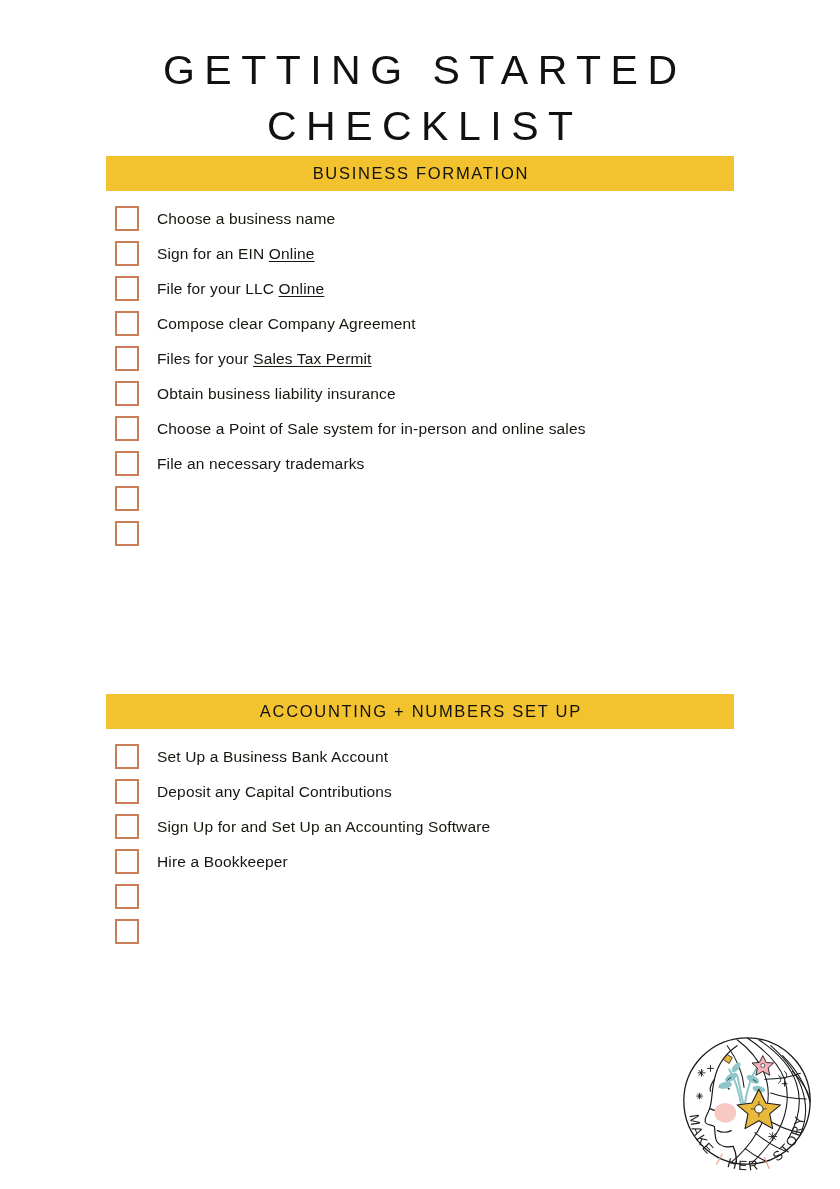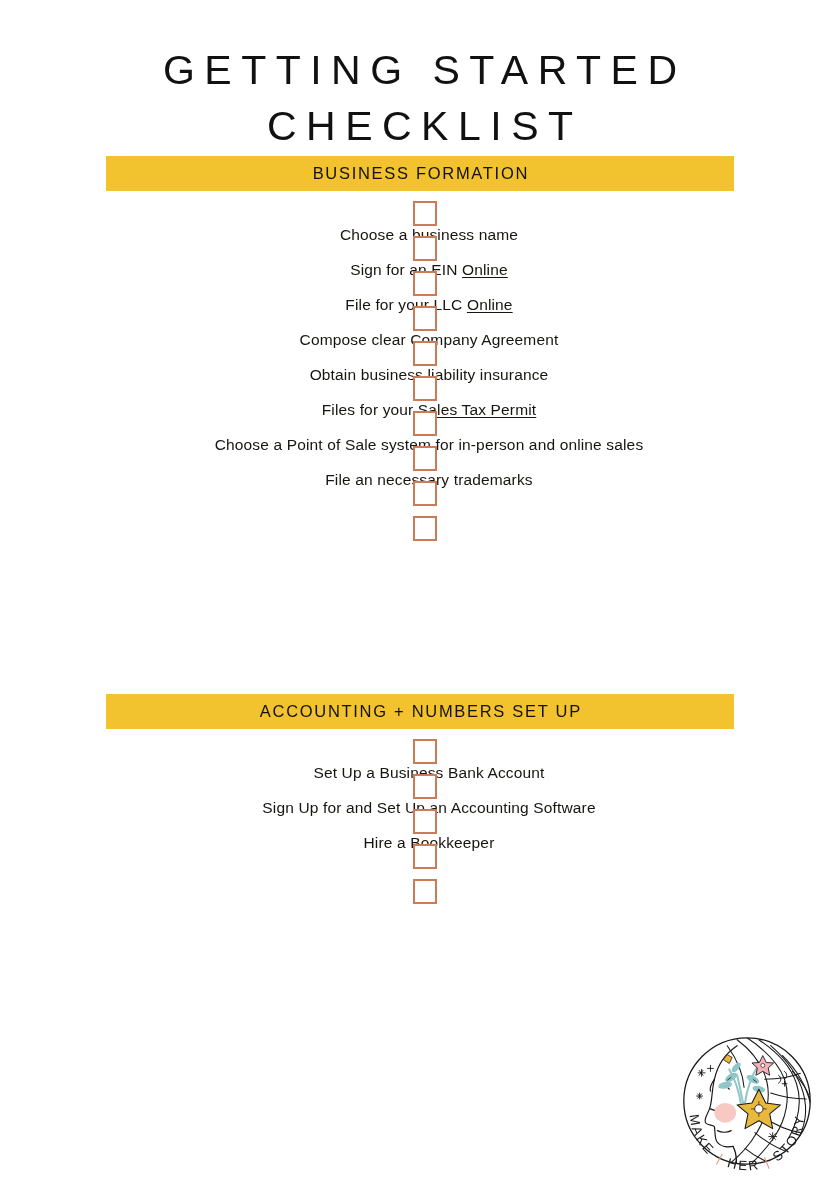--- a/index.html
+++ b/index.html
@@ -69,21 +69,20 @@
     white-space: nowrap;
   }
 
   .items {
     margin-top: 10px;
   }
   .item {
     display: flex;
     align-items: center;
     height: 35px;
-    flex-direction: column;
   }
   .checkbox {
     flex: 0 0 auto;
     width: 24px;
     height: 25px;
     border: 2px solid #CB7B55;
     background: #ffffff;
     margin-left: 9px;
     box-sizing: border-box;
   }
@@ -137,25 +136,25 @@
         <div class="item">
           <div class="checkbox"></div>
           <div class="item-label"><span>File for your LLC </span><u>Online</u></div>
         </div>
         <div class="item">
           <div class="checkbox"></div>
           <div class="item-label"><span>Compose clear Company Agreement</span></div>
         </div>
         <div class="item">
           <div class="checkbox"></div>
+          <div class="item-label"><span>Files for your </span><u>Sales Tax Permit</u></div>
+        </div>
+        <div class="item">
+          <div class="checkbox"></div>
           <div class="item-label"><span>Obtain business liability insurance</span></div>
-        </div>
-        <div class="item">
-          <div class="checkbox"></div>
-          <div class="item-label"><span>Files for your </span><u>Sales Tax Permit</u></div>
         </div>
         <div class="item">
           <div class="checkbox"></div>
           <div class="item-label"><span>Choose a Point of Sale system for in-person and online sales</span></div>
         </div>
         <div class="item">
           <div class="checkbox"></div>
           <div class="item-label"><span>File an necessary trademarks</span></div>
         </div>
         <div class="item">
@@ -169,20 +168,24 @@
       </div>
     </div>
   <div class="section" id="section-1">
       <div class="band">
         <div class="band-label">ACCOUNTING + NUMBERS SET UP</div>
       </div>
       <div class="items">
         <div class="item">
           <div class="checkbox"></div>
           <div class="item-label"><span>Set Up a Business Bank Account</span></div>
+        </div>
+        <div class="item">
+          <div class="checkbox"></div>
+          <div class="item-label"><span>Deposit any Capital Contributions</span></div>
         </div>
         <div class="item">
           <div class="checkbox"></div>
           <div class="item-label"><span>Sign Up for and Set Up an Accounting Software</span></div>
         </div>
         <div class="item">
           <div class="checkbox"></div>
           <div class="item-label"><span>Hire a Bookkeeper</span></div>
         </div>
         <div class="item">

